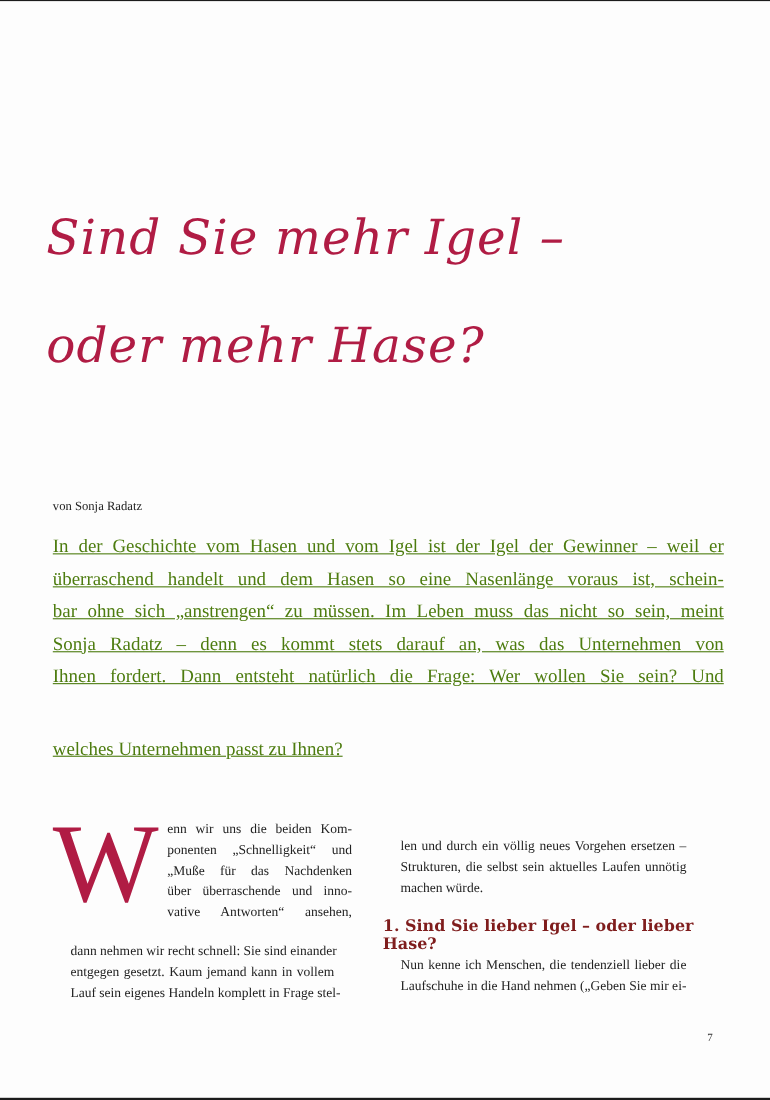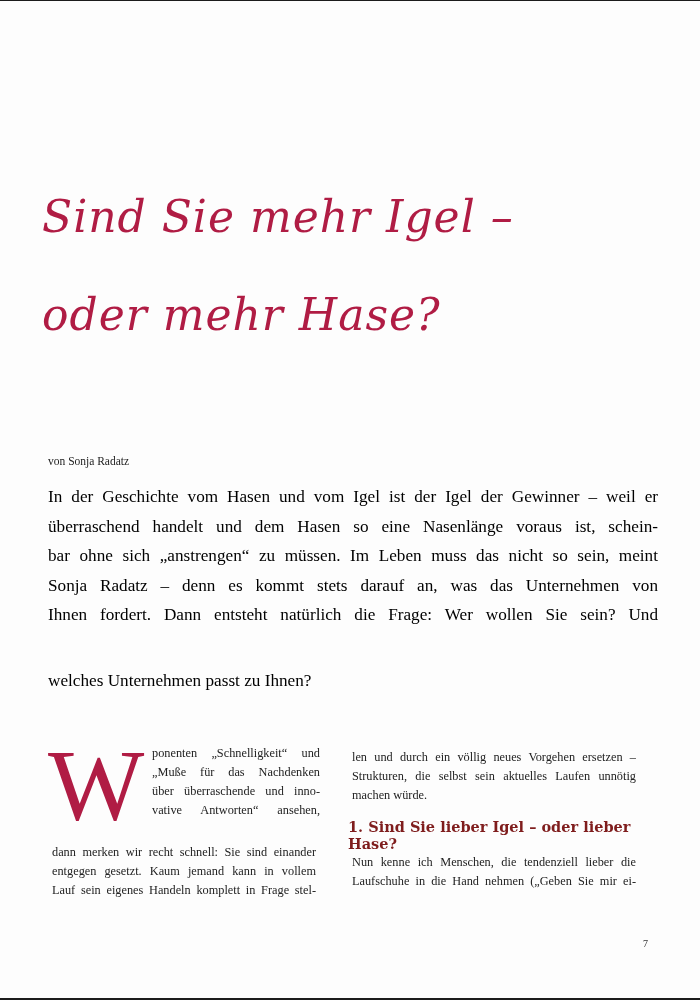--- a/index.html
+++ b/index.html
@@ -41,35 +41,36 @@
       color: #222;
       font-family: Liberation Serif, serif;
     }
     .lead {
       position: absolute;
       left: 48px;
       top: 482px;
       width: 610px;
       font-size: 17.2px;
       line-height: 29.5px;
-      color: #000000;
+      color: #4d7c0f;
       margin: 0;
+      text-decoration: underline;
     }
     .lead span { display: block; text-align-last: justify; text-align: justify; white-space: nowrap; }
     .lead span.last { text-align-last: left; margin-top: 36px; }
     .col {
       position: absolute;
       top: 744px;
       font-size: 12.3px;
       line-height: 19px;
       color: #222;
     }
     .col-left { left: 48px; width: 272px; }
     .col-right { left: 348px; width: 292px; }
-    .col p { margin: 4px; text-align: justify; }
+    .col p { margin: 16px; text-align: justify; }
     .line { display: block; text-align: justify; text-align-last: justify; white-space: nowrap; }
     .line.last { text-align-last: left; }
     .dropcap-wrap {
       position: relative;
       height: 95px;
     }
     .dropcap {
       position: absolute;
       left: 0; top: -8px;
       font-family: "Liberation Serif", serif;
@@ -118,28 +119,29 @@
   <span>bar ohne sich „anstrengen“ zu müssen. Im Leben muss das nicht so sein, meint</span>
   <span>Sonja Radatz – denn es kommt stets darauf an, was das Unternehmen von</span>
   <span>Ihnen fordert. Dann entsteht natürlich die Frage: Wer wollen Sie sein? Und</span>
   <span class="last">welches Unternehmen passt zu Ihnen?</span>
 </p>
 
 <div class="col col-left">
   <div class="dropcap-wrap">
     <div class="dropcap">W</div>
     <div class="dropcap-lines">
+      <span class="line">enn wir uns die beiden Kom-</span>
       <span class="line">ponenten „Schnelligkeit“ und</span>
       <span class="line">„Muße für das Nachdenken</span>
       <span class="line">über überraschende und inno-</span>
       <span class="line">vative Antworten“ ansehen,</span>
     </div>
   </div>
   <p>
-    <span class="line">dann merken wir recht schnell: Sie sind einander</span>
+    <span class="line">dann nehmen wir recht schnell: Sie sind einander</span>
     <span class="line">entgegen gesetzt. Kaum jemand kann in vollem</span>
     <span class="line">Lauf sein eigenes Handeln komplett in Frage stel-</span>
   </p>
 </div>
 
 <div class="col col-right">
   <p>
     <span class="line">len und durch ein völlig neues Vorgehen ersetzen –</span>
     <span class="line">Strukturen, die selbst sein aktuelles Laufen unnötig</span>
     <span class="line last">machen würde.</span>

